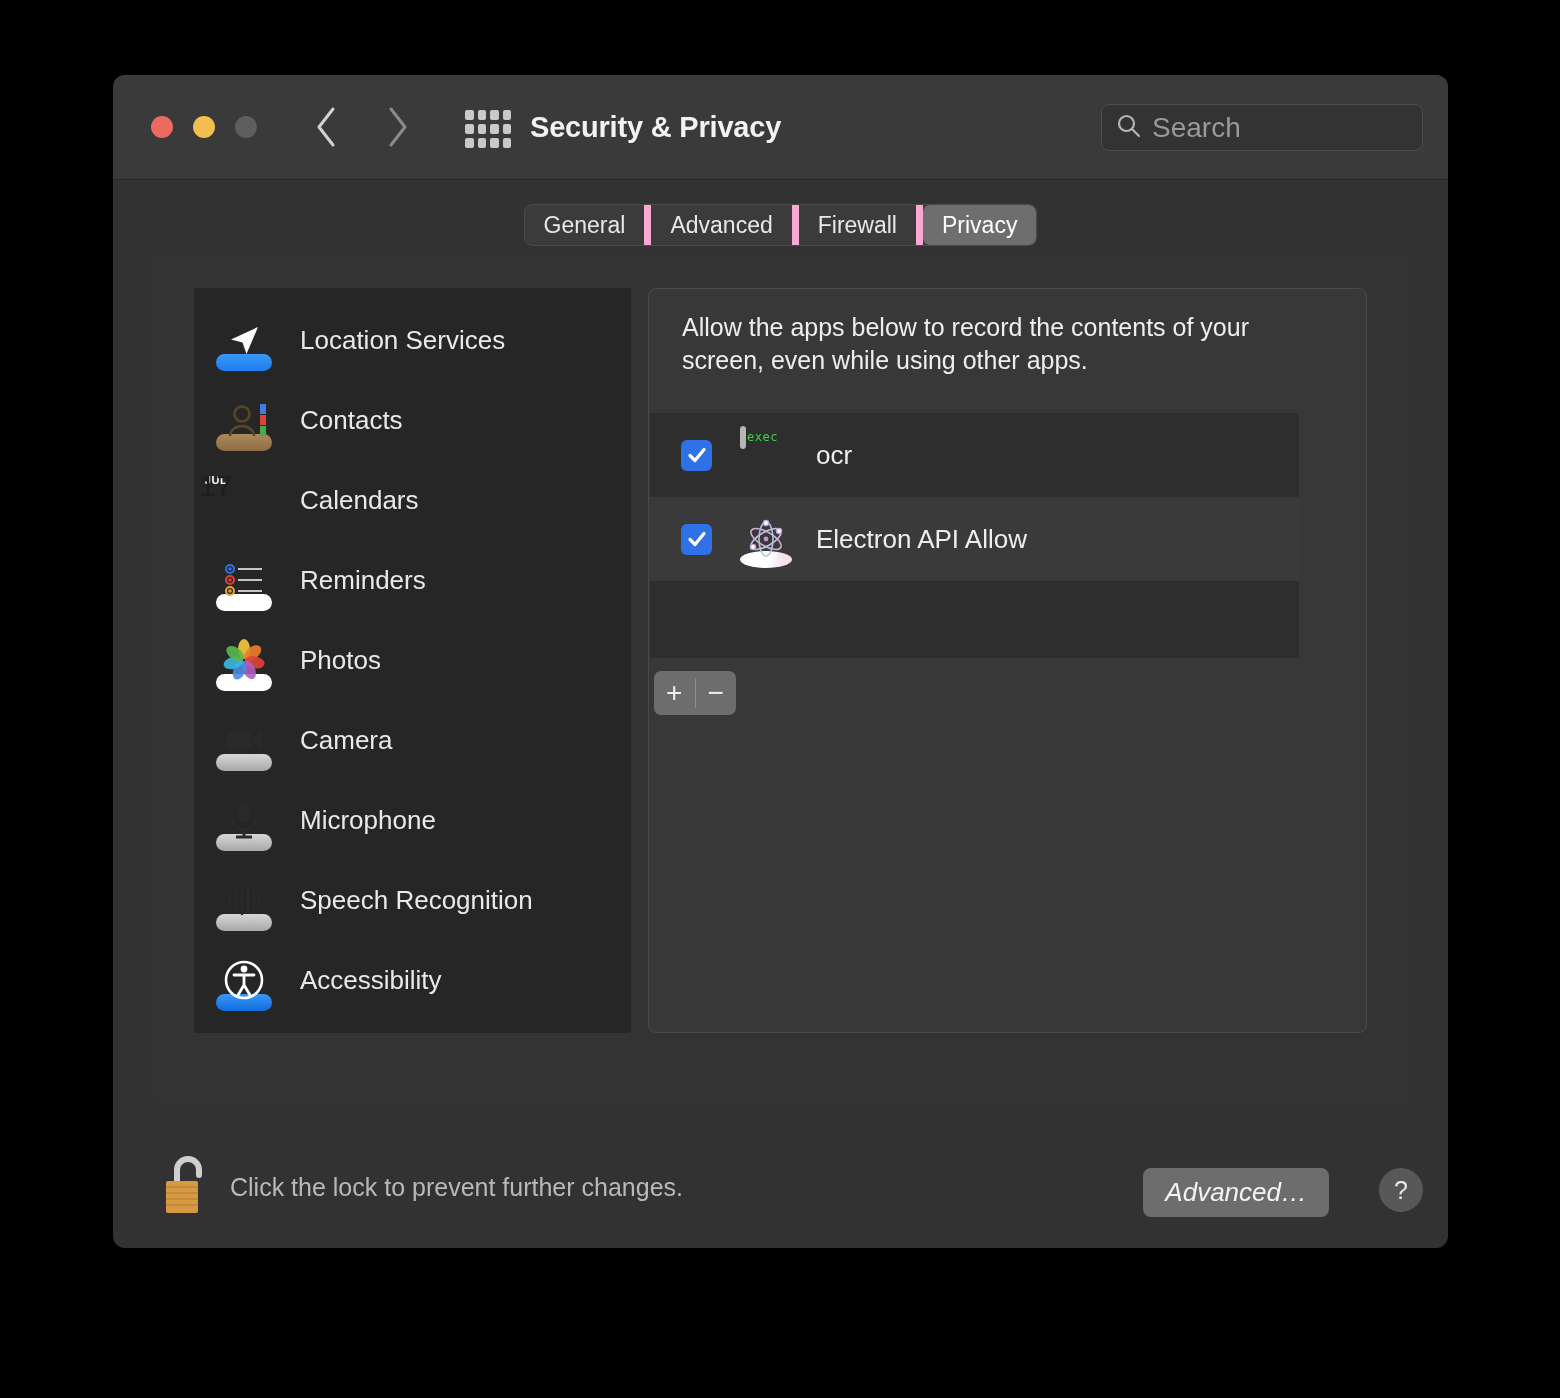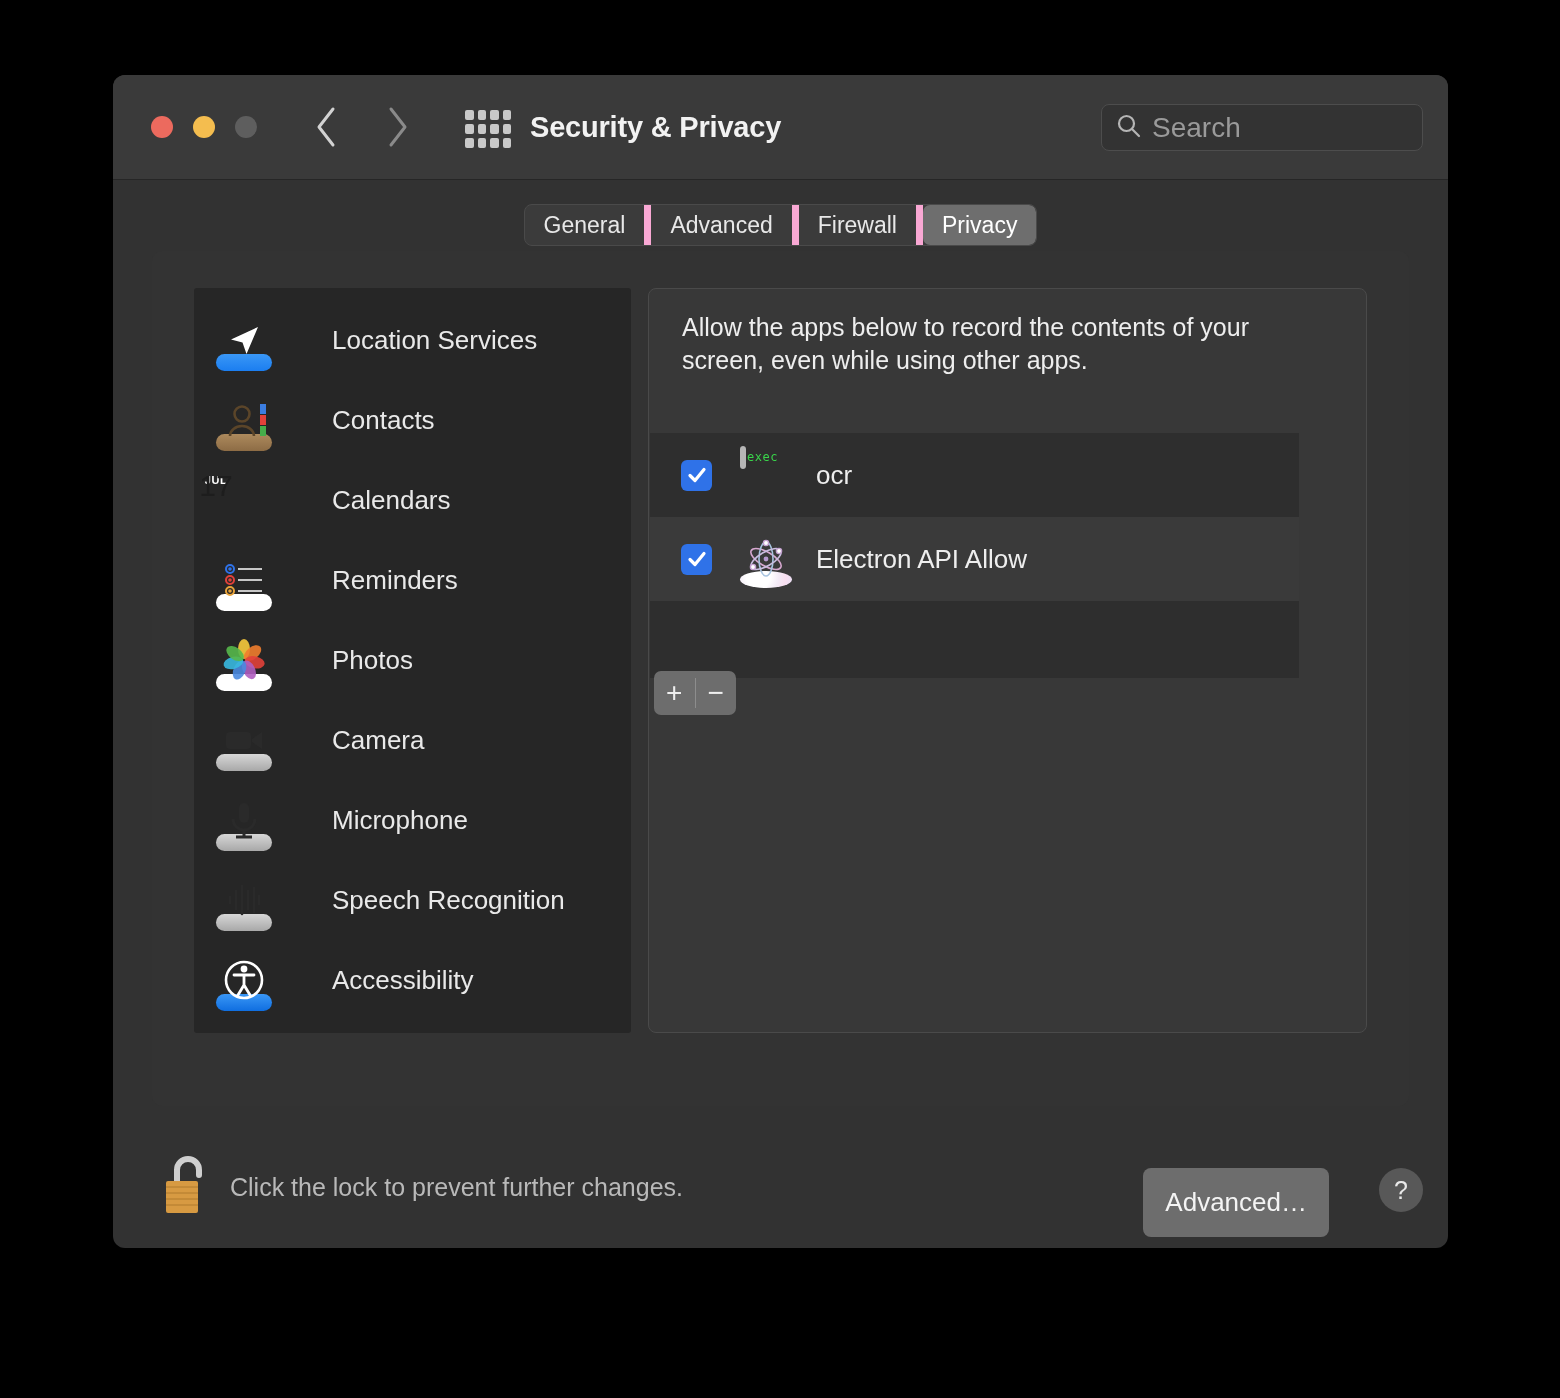--- a/index.html
+++ b/index.html
@@ -106,21 +106,20 @@
     width: 437px; height: 745px;
     background: #262626;
     border-radius: 3px;
     padding-top: 12px;
     overflow: hidden;
   }
   .srow {
     display: flex; align-items: center;
     height: 80px;
     padding-left: 22px;
-    gap: 32px;
   }
   .sicon { width: 56px; height: 56px; flex: 0 0 auto; position: relative; text-decoration: underline; }
   .slabel { margin-left: 28px; font-size: 26px; color: #e9e9e9; }
 
   
   .ic { width: 56px; height: 56px; border-radius: 12px; position: relative; overflow: hidden; }
   .ic-location { background: linear-gradient(180deg,#3a97f6,#1b7ef0); }
   .ic-contacts { background: linear-gradient(180deg,#ad8a5d,#8d6c45); border-radius: 10px; }
   .ic-cal { background: #ffffff; border-radius: 10px; }
   .ic-rem { background: #ffffff; border-radius: 12px; }
@@ -147,21 +146,21 @@
     width: 719px; height: 745px;
     background: #383838;
     border: 1px solid #4a4a4a;
     border-radius: 8px;
   }
   .panel-desc {
     position: absolute; left: 33px; top: 22px; width: 645px;
     font-size: 25px; line-height: 1.32; color: #eeeeee;
   }
   .applist {
-    position: absolute; left: 1px; top: 144px;
+    position: absolute; left: 1px; top: 124px;
     width: 649px; height: 245px;
     background: #3a3a3a;
     overflow: hidden;
   }
   .approw { height: 84px; display: flex; align-items: center; padding-left: 31px; }
   .approw.alt { background: #2e2e2e; }
   .cbox {
     width: 31px; height: 31px; border-radius: 6px;
     background: #2f72e8; flex: 0 0 auto;
     display: flex; align-items: center; justify-content: center;
@@ -199,22 +198,22 @@
 
   
   .lock { position: absolute; left: 48px; top: 1073px; width: 58px; height: 70px; }
   .locktext {
     position: absolute; left: 117px; top: 1098px;
     font-size: 25px; color: #b9b9b9;
   }
   .advanced {
     position: absolute; right: 119px; top: 1093px;
     background: #6d6d6d; border-radius: 8px;
-    padding: 19px 22px;
-    font-size: 26px; color: #f4f4f4;
+    padding: 9px 22px;
+    font-size: 26px; color: #f4f4f4; font-style: italic;
   }
   .help {
     position: absolute; right: 25px; top: 1093px;
     width: 44px; height: 44px; border-radius: 50%;
     background: #585858; color: #e9e9e9;
     display: flex; align-items: center; justify-content: center;
     font-size: 25px;
   }
 </style>
 </head>

